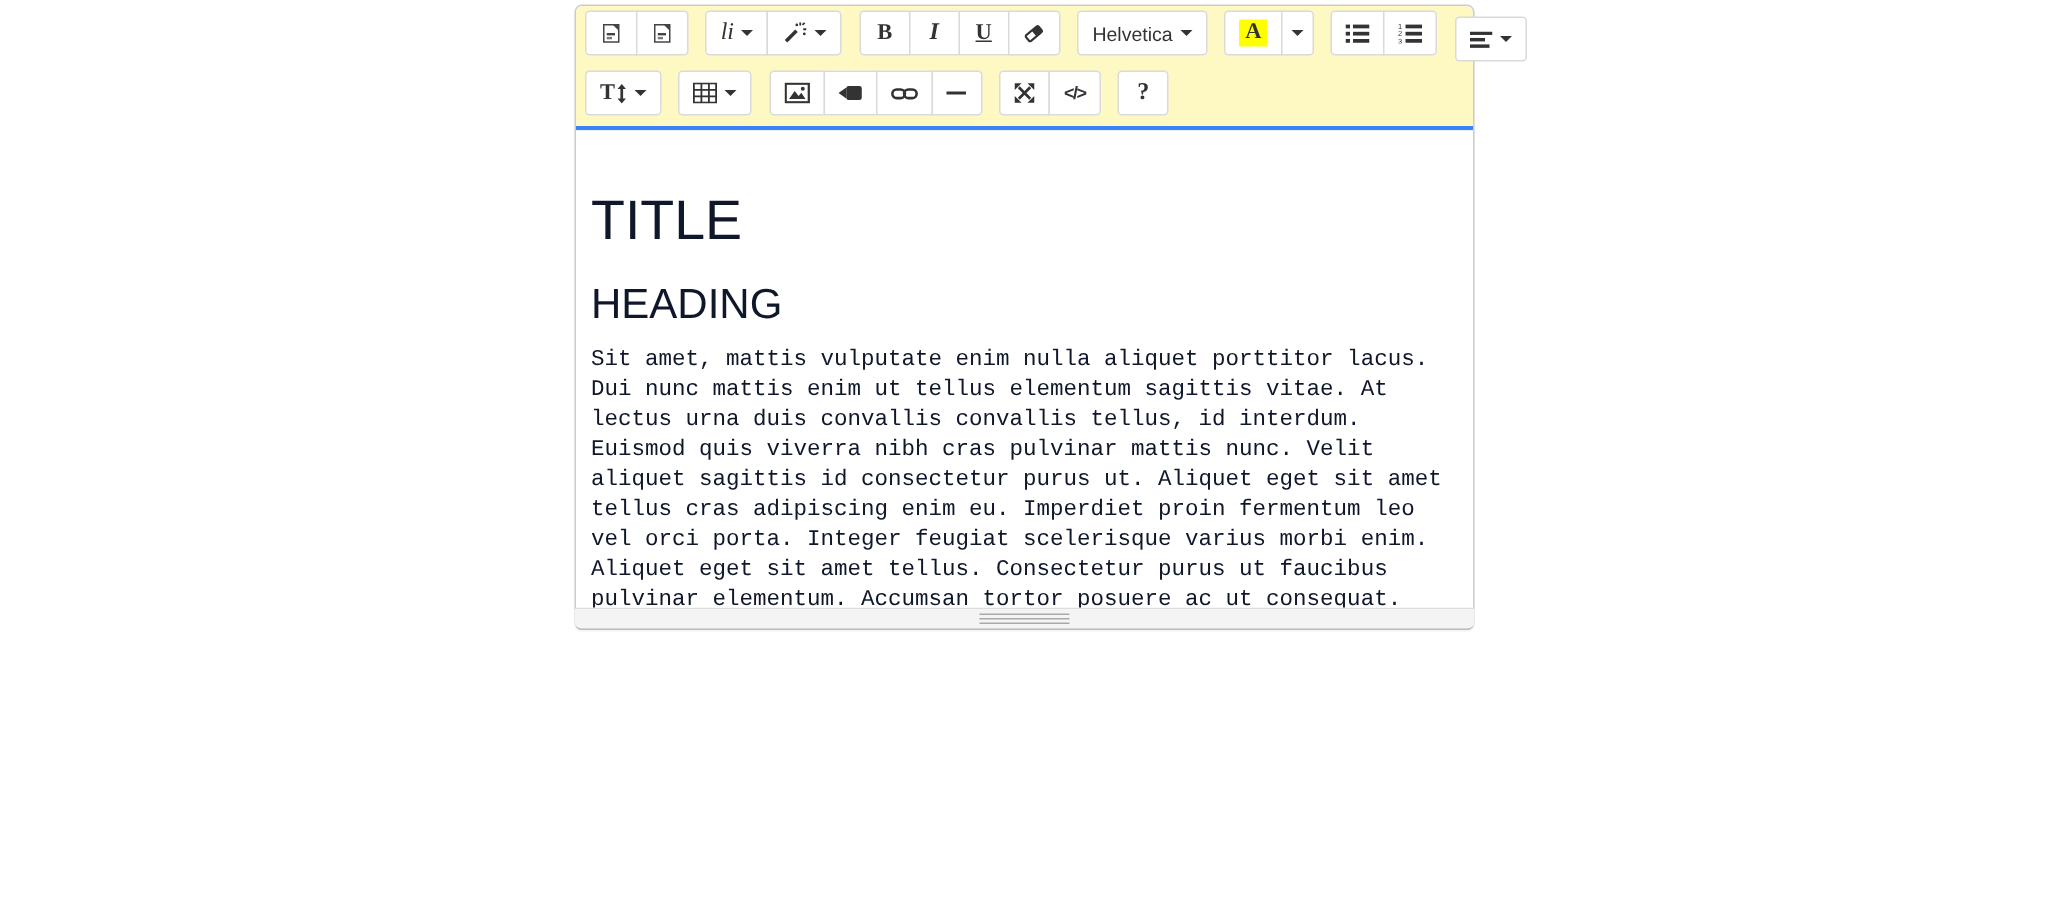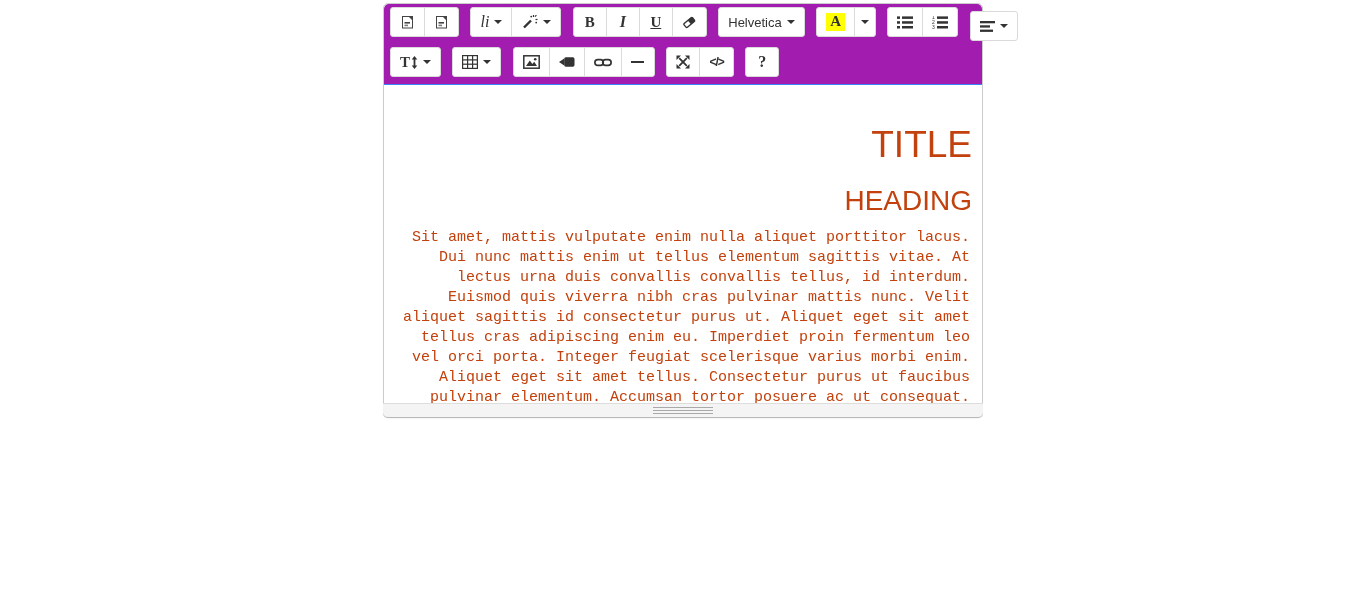--- a/index.html
+++ b/index.html
@@ -1,20 +1,20 @@
 <!DOCTYPE html>
 <html><head>
 <meta charset="utf-8">
 <style>
   html,body{margin:0;padding:0;background:#fff;width:1366px;height:601px;
     font-family:"Liberation Sans",sans-serif;-webkit-font-smoothing:antialiased;}
   .editor{position:absolute;left:383px;top:3px;width:598px;border:1px solid #ccc;
     border-radius:5px;background:#fff;box-shadow:0 1px 1px rgba(0,0,0,.04);}
   
-  .toolbar{background:#a21caf;border-bottom:1px solid #3b82f6;border-radius:5px 5px 0 0;
+  .toolbar{background:#fef9c3;border-bottom:3px solid #3b82f6;border-radius:5px 5px 0 0;
     padding:3px 5px 7px 6px;}
   .toolbar-row{white-space:nowrap;}
   .toolbar-row.row2{margin-top:6px;}
   .btn-group{display:inline-flex;vertical-align:top;margin:0 7px 0 0;}
   .btn-group.offset-down{margin-top:4px;}
   .btn{height:30px;min-width:34px;box-sizing:border-box;background:#fff;border:1px solid #dadada;
     display:inline-flex;align-items:center;justify-content:center;padding:0 9px;
     font-size:14px;color:#333;cursor:pointer;}
   .btn-group .btn + .btn{margin-left:-1px;}
   .btn-group .btn:first-child{border-radius:3px 0 0 3px;}
@@ -29,22 +29,22 @@
   .fontname-label{font-size:13px;color:#333;text-align:center;}
   .color-a{font-family:"Liberation Serif",serif;font-weight:bold;font-size:15px;line-height:1;
     padding:1px 4px 2px;}
   .code-glyph{font-size:12px;font-weight:bold;letter-spacing:-1px;}
   .help-glyph{font-family:"Liberation Serif",serif;font-weight:bold;font-size:16px;}
   .hr-glyph{width:13px;height:2px;background:#333;}
   .t-serif{font-family:"Liberation Serif",serif;font-weight:bold;font-size:15px;line-height:1;}
   .updown{margin-left:1px;}
   svg{display:block;}
   
-  .editable{padding:10px;height:298px;overflow:hidden;background:#fff;color:#c2410c;
-    font-size:15px;line-height:20px;cursor:text;text-align:right;}
+  .editable{padding:10px;height:298px;overflow:hidden;background:#fff;color:#0f172a;
+    font-size:15px;line-height:20px;cursor:text;}
   .editable h1{font-size:37px;font-weight:500;margin:30px 0 10px;line-height:1.1;}
   .editable h2{font-size:28px;font-weight:500;margin:20px 0 12px;line-height:1.1;}
   .editable p{margin:10px 0;max-width:576px;font-family:Liberation Mono, monospace;}
   
   .statusbar{height:13px;background:#f4f4f4;border-top:1px solid #ddd;
     border-radius:0 0 5px 5px;display:flex;align-items:center;justify-content:center;
     border-bottom:1px solid #b9b9b9;margin:0 -1px -1px;}
   .resize-handle{width:60px;display:flex;flex-direction:column;gap:2px;cursor:ns-resize;}
   .resize-handle i{display:block;height:1px;background:#a9a9a9;}
 </style>

